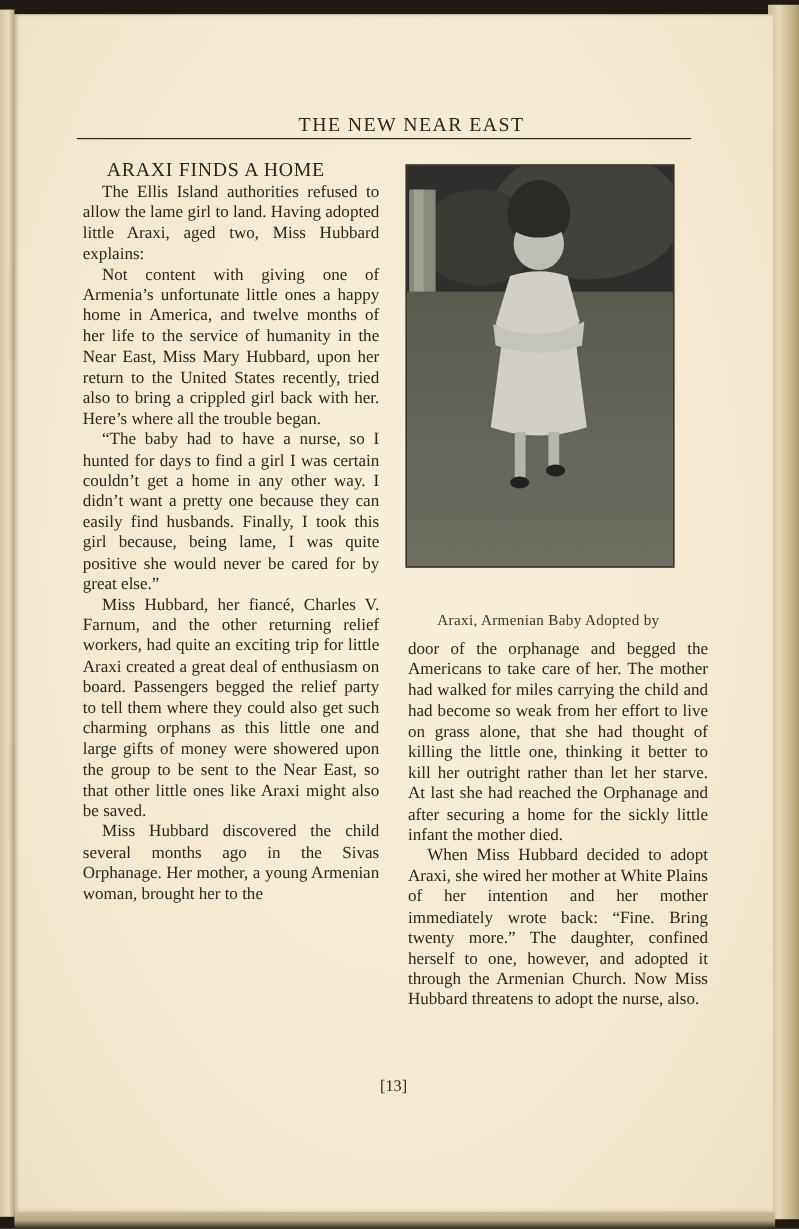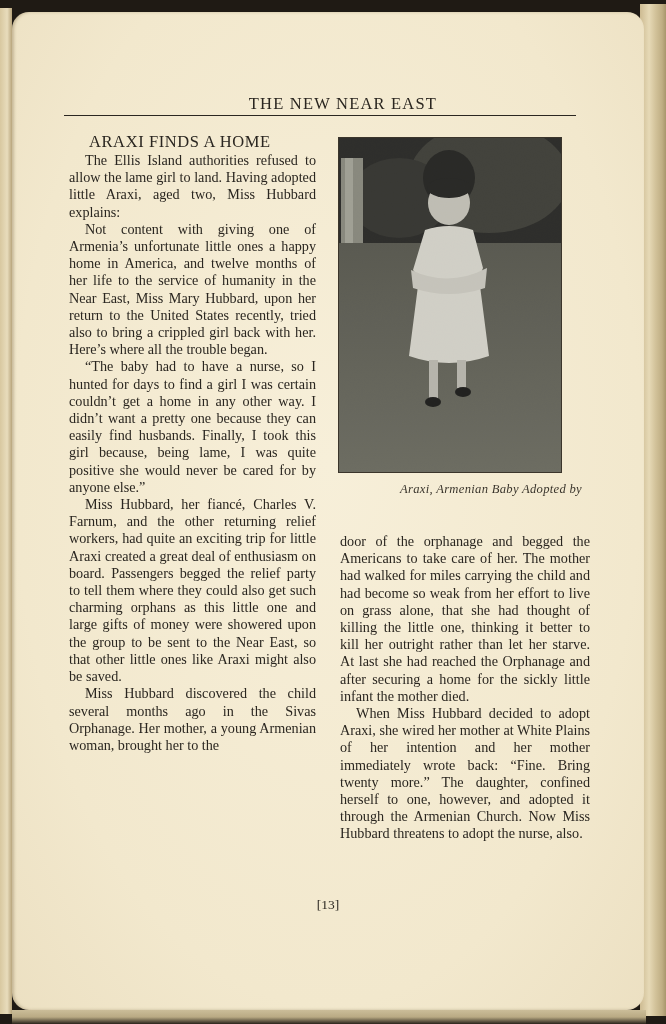--- a/index.html
+++ b/index.html
@@ -19,21 +19,20 @@
     }
     .bottom-edge {
       position: absolute; left: 12px; right: 20px; bottom: 0; height: 14px;
       background: linear-gradient(to bottom, #cbbd99, #b9aa84 50%, #2a241b);
     }
     .page {
       position: absolute; left: 12px; top: 12px; width: 632px; height: 998px;
       background: #f4ebd3;
       background-image: radial-gradient(ellipse at 50% 45%, #f7efd9 0%, #f2e8cd 70%, #ece0c2 100%);
       box-shadow: inset 2px 0 3px rgba(120,100,60,0.35);
-      border-radius: 17px;
     }
     .running-head {
       position: absolute; left: 0; top: 82px; width: 632px; text-align: center;
       font-size: 16.5px; letter-spacing: 1.2px; color: #2a2620;
       padding-left: 30px; box-sizing: border-box;
     }
     .head-rule {
       position: absolute; left: 52px; top: 103px; width: 512px; height: 0;
       border-top: 1.6px solid #2b2721;
     }
@@ -49,22 +48,22 @@
     }
     .para { margin: 0; text-indent: 16px; }
     .photo-frame {
       position: absolute; left: 326px; top: 125px; width: 222px; height: 334px;
       border: 1.5px solid #3b352b;
       background: #4a4a40;
       overflow: hidden;
     }
     .photo-frame svg { display: block; }
     .caption {
-      position: absolute; left: 320px; top: 470px; width: 250px;
-      text-align: right; font-style: italic; font-size: 12.6px; line-height: 14px;
+      position: absolute; left: 320px; top: 498px; width: 250px;
+      text-align: center; font-size: 12.6px; line-height: 14px;
       color: #3a352c; letter-spacing: 0.3px;
     }
     .folio {
       position: absolute; left: 0; top: 885px; width: 632px; text-align: center;
       font-size: 13.5px; color: #2a2620; padding-left: 0;
     }
   </style>
 </head>
 <body>
 
@@ -73,21 +72,21 @@
 <div class="bottom-edge"></div>
 
 <div class="page">
   <div class="running-head">THE NEW NEAR EAST</div>
   <div class="head-rule"></div>
 
   <div class="col col-left">
     <h2 class="headline">ARAXI FINDS A HOME</h2>
     <p class="para">The Ellis Island authorities refused to allow the lame girl to land. Having adopted little Araxi, aged two, Miss Hubbard explains:</p>
     <p class="para">Not content with giving one of Armenia’s unfortunate little ones a happy home in America, and twelve months of her life to the service of humanity in the Near East, Miss Mary Hubbard, upon her return to the United States recently, tried also to bring a crippled girl back with her. Here’s where all the trouble began.</p>
-    <p class="para">“The baby had to have a nurse, so I hunted for days to find a girl I was certain couldn’t get a home in any other way. I didn’t want a pretty one because they can easily find husbands. Finally, I took this girl because, being lame, I was quite positive she would never be cared for by anyone else.”</p>
+    <p class="para">“The baby had to have a nurse, so I hunted for days to find a girl I was certain couldn’t get a home in any other way. I didn’t want a pretty one because they can easily find husbands. Finally, I took this girl because, being lame, I was quite positive she would never be cared for by great else.”</p>
     <p class="para">Miss Hubbard, her fiancé, Charles V. Farnum, and the other returning relief workers, had quite an exciting trip for little Araxi created a great deal of enthusiasm on board. Passengers begged the relief party to tell them where they could also get such charming orphans as this little one and large gifts of money were showered upon the group to be sent to the Near East, so that other little ones like Araxi might also be saved.</p>
     <p class="para">Miss Hubbard discovered the child several months ago in the Sivas Orphanage. Her mother, a young Armenian woman, brought her to the</p>
   </div>
 
   <div class="photo-frame">
     <svg width="222" height="334" viewBox="0 0 222 334">
       <defs>
         <filter id="grain">
           <feTurbulence type="fractalNoise" baseFrequency="0.9" numOctaves="2" seed="4"></feTurbulence>
           <feColorMatrix type="saturate" values="0"></feColorMatrix>

